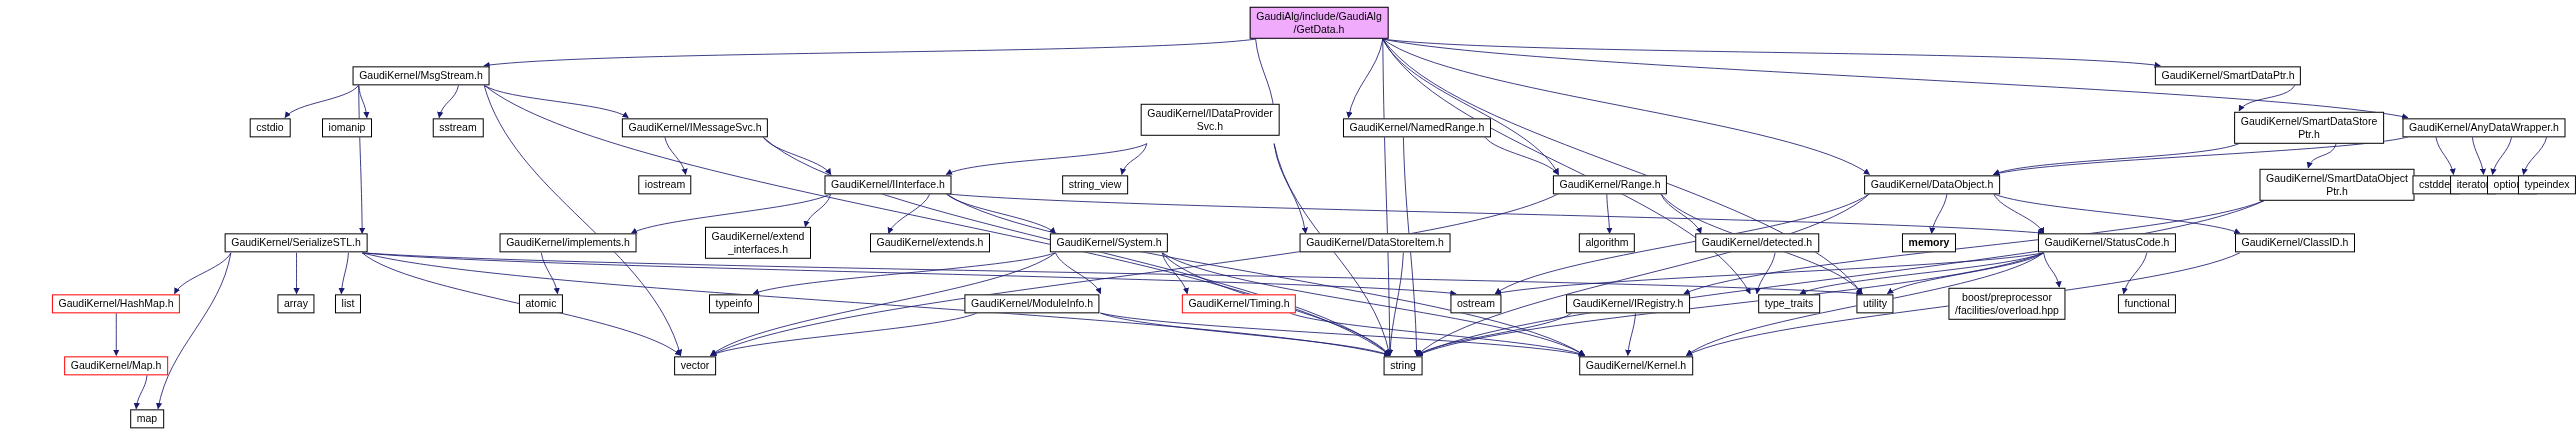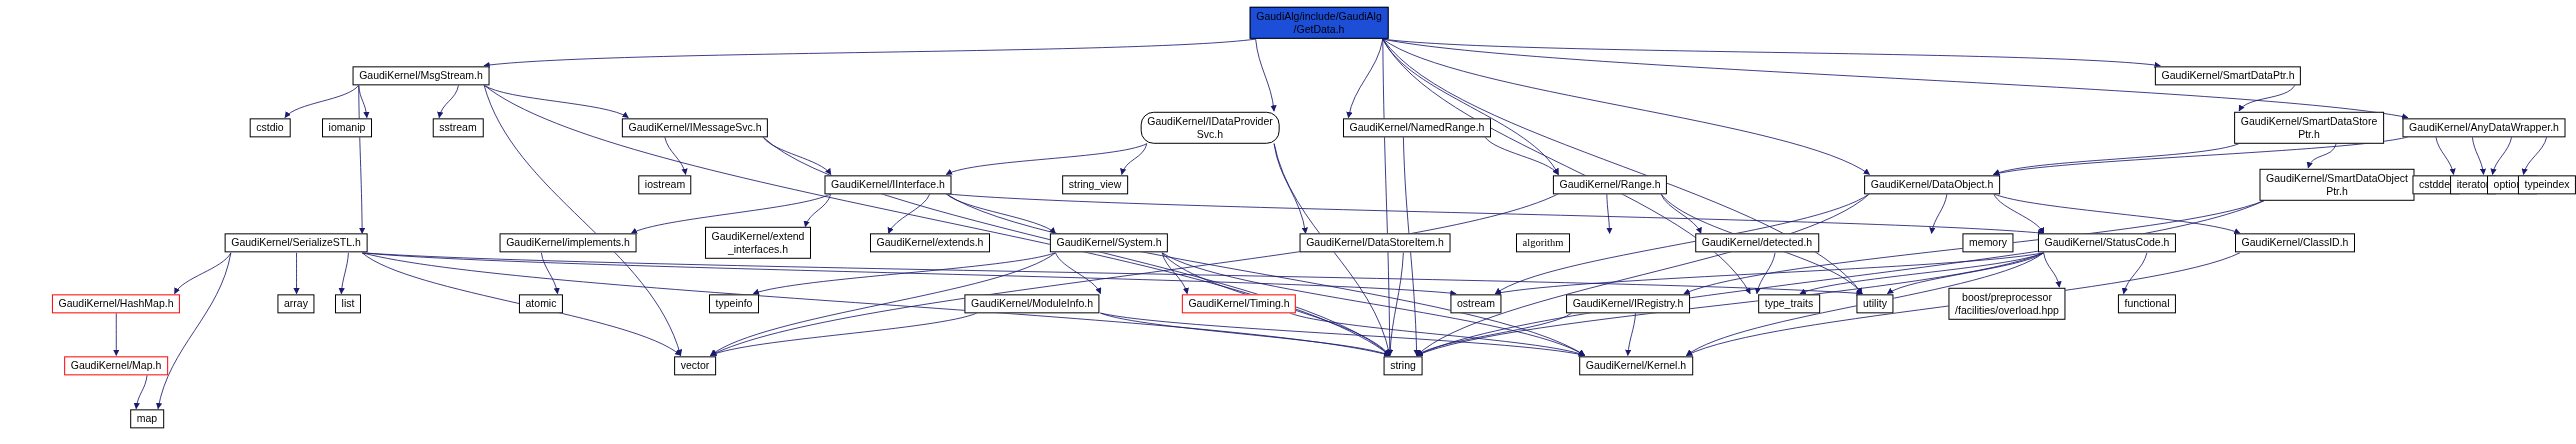--- a/index.html
+++ b/index.html
@@ -18,21 +18,21 @@
     border:0.7px solid #000000;
     padding:2.1px 5.6px;
     font-size:10.5px;
     line-height:1.25;
     text-align:center;
     white-space:nowrap;
     color:#000000;
     z-index:1;
     cursor:pointer;
   }
-  .node.root{background:#1d4ed8;}
+  .node.root{background:#f0abfc;}
   .node.truncated{border-color:#ff0000;}
   .edge{fill:none;stroke-width:1.2px;}
 </style>
 </head>
 <body>
 
 <div id="graph">
   <svg id="edge-layer" width="2576" height="444" viewBox="0 0 3671 633" xmlns="http://www.w3.org/2000/svg">
     <defs>
       <marker id="arrowhead" viewBox="0 0 10 10" refX="9" refY="5" markerWidth="7.5" markerHeight="7.5" orient="auto">
@@ -142,21 +142,21 @@
     </div>
     <div class="node" style="left: 347px; top: 128px;">
       <div class="node-line">iomanip</div>
     </div>
     <div class="node" style="left: 458px; top: 128px;">
       <div class="node-line">sstream</div>
     </div>
     <div class="node" style="left: 695px; top: 128px;">
       <div class="node-line">GaudiKernel/IMessageSvc.h</div>
     </div>
-    <div class="node" style="left: 1210px; top: 128px; border-radius: 13px;">
+    <div class="node" style="left: 1210px; top: 120px;">
       <div class="node-line">GaudiKernel/IDataProvider</div>
       <div class="node-line">Svc.h</div>
     </div>
     <div class="node" style="left: 1417px; top: 128px;">
       <div class="node-line">GaudiKernel/NamedRange.h</div>
     </div>
     <div class="node" style="left: 2309px; top: 128px;">
       <div class="node-line">GaudiKernel/SmartDataStore</div>
       <div class="node-line">Ptr.h</div>
     </div>
@@ -206,27 +206,27 @@
     </div>
     <div class="node" style="left: 930px; top: 243px;">
       <div class="node-line">GaudiKernel/extends.h</div>
     </div>
     <div class="node" style="left: 1109px; top: 243px;">
       <div class="node-line">GaudiKernel/System.h</div>
     </div>
     <div class="node" style="left: 1375px; top: 243px;">
       <div class="node-line">GaudiKernel/DataStoreItem.h</div>
     </div>
-    <div class="node" style="left: 1543px; top: 243px; font-family: Liberation Serif, serif;">
+    <div class="node" style="left: 1607px; top: 243px;">
       <div class="node-line">algorithm</div>
     </div>
     <div class="node" style="left: 1757px; top: 243px;">
       <div class="node-line">GaudiKernel/detected.h</div>
     </div>
-    <div class="node" style="left: 1988px; top: 243px;">
+    <div class="node" style="left: 1929px; top: 243px; font-weight: bold;">
       <div class="node-line">memory</div>
     </div>
     <div class="node" style="left: 2107px; top: 243px;">
       <div class="node-line">GaudiKernel/StatusCode.h</div>
     </div>
     <div class="node" style="left: 2295px; top: 243px;">
       <div class="node-line">GaudiKernel/ClassID.h</div>
     </div>
     <div class="node truncated" style="left: 116px; top: 304px;">
       <div class="node-line">GaudiKernel/HashMap.h</div>

